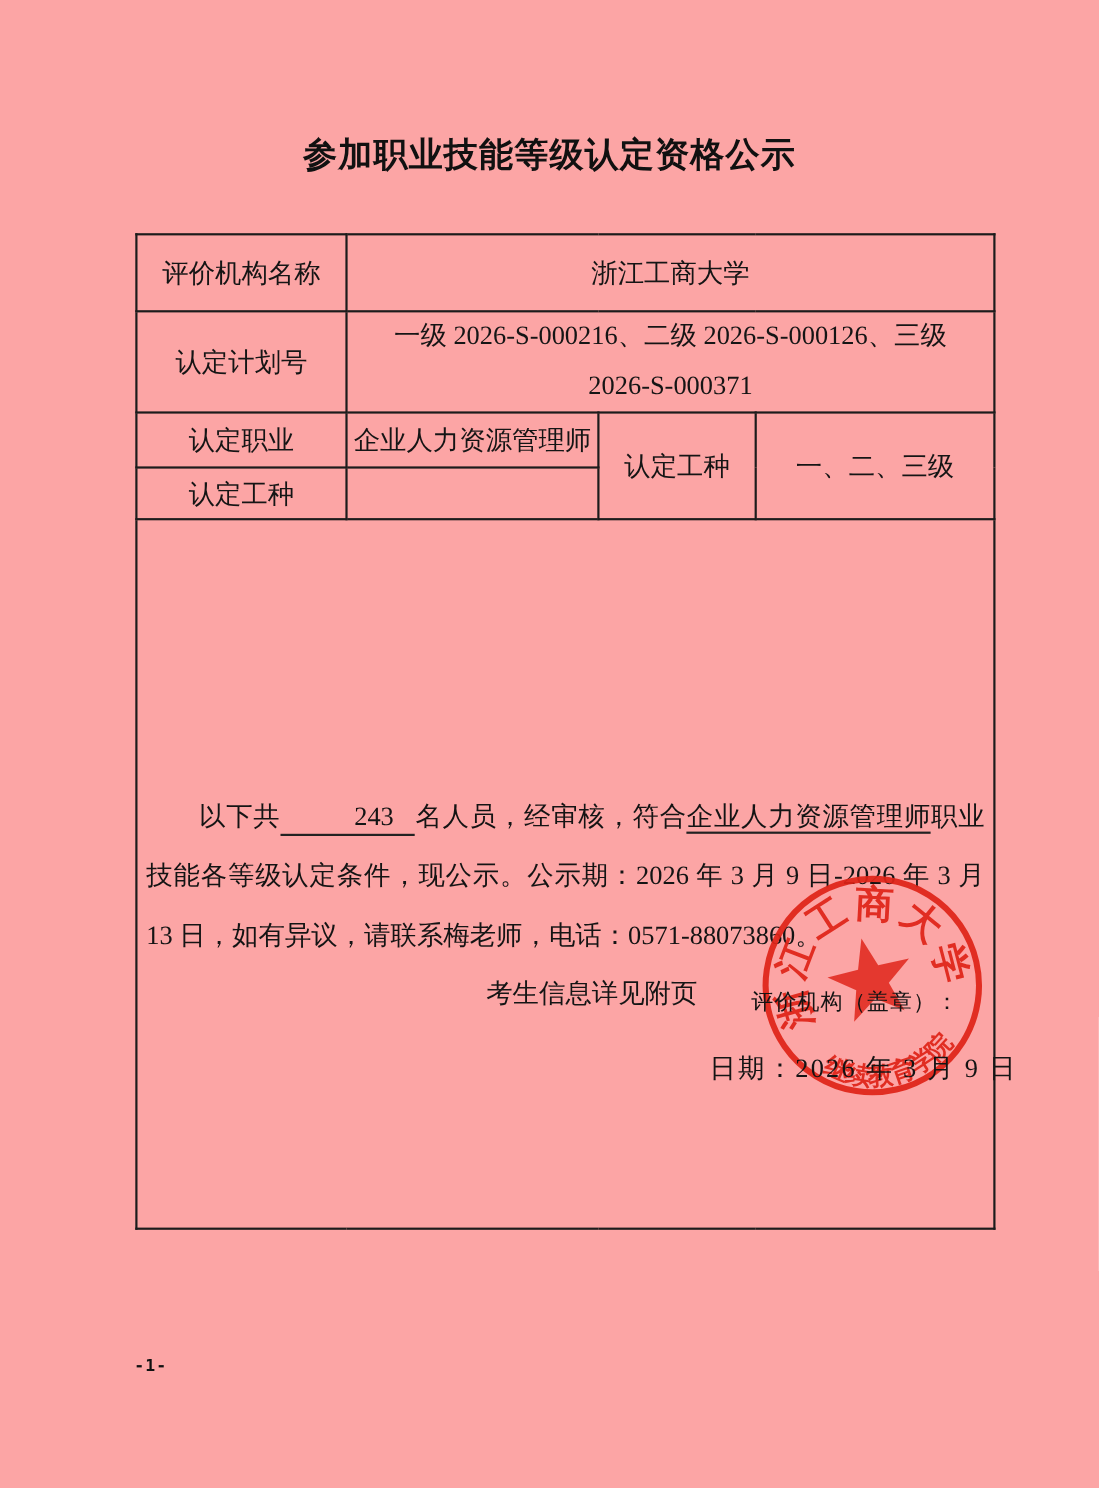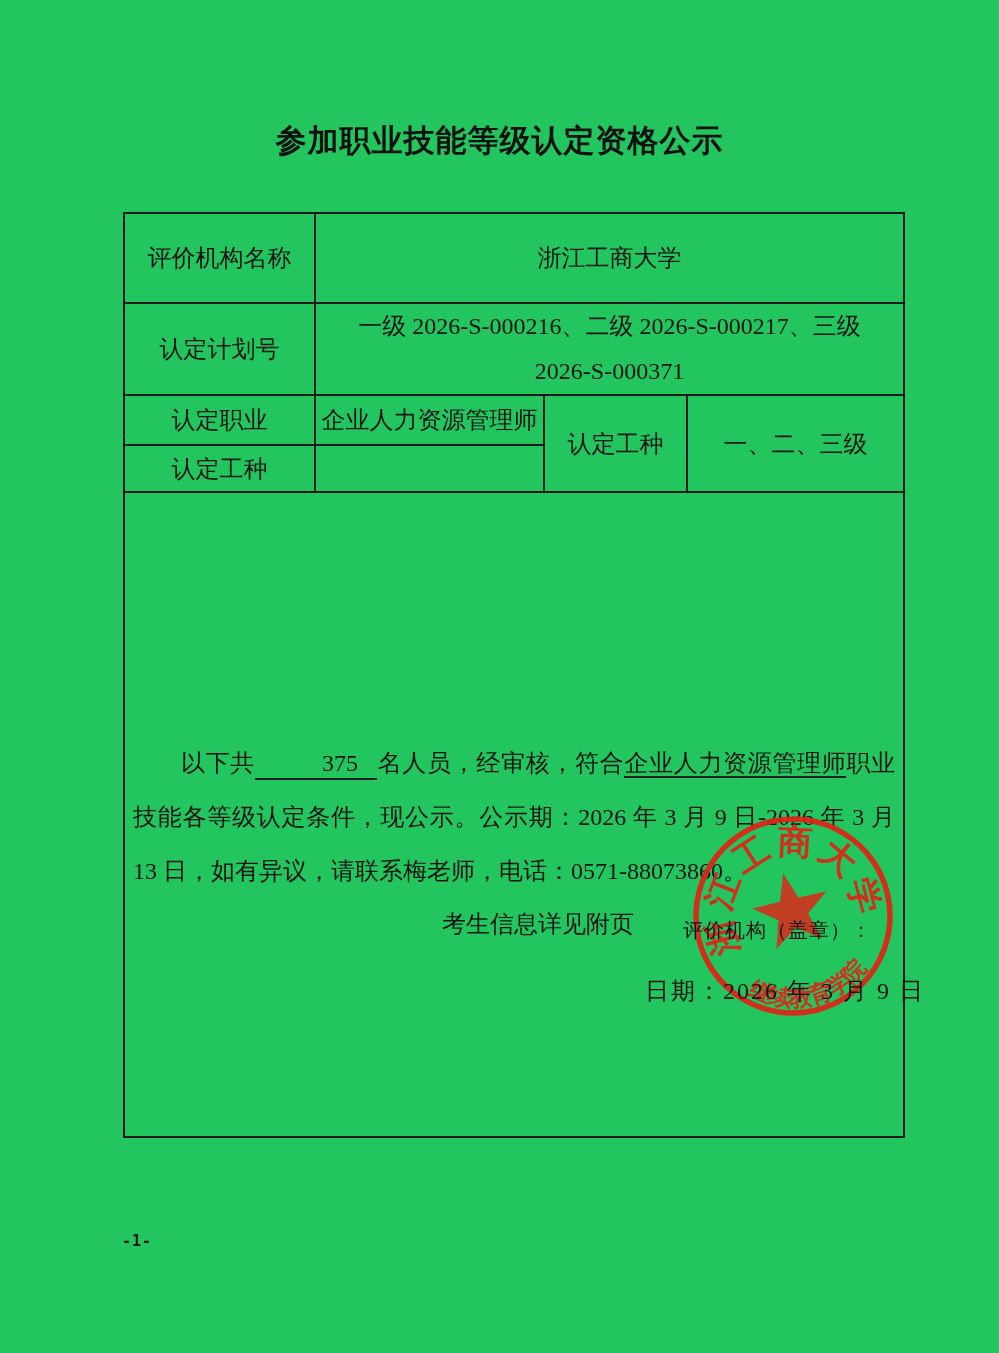--- a/index.html
+++ b/index.html
@@ -3,21 +3,21 @@
 <meta charset="utf-8">
 <style>
   :root{
     --ink:#1a1a1a;
     --seal:#df2418;
   }
   html,body{margin:0;padding:0;background:#ffffff;}
   .page{
     position:relative;
     width:999px;height:1353px;
-    background:#22c55e;
+    background:#fca5a5;
     font-family:"Liberation Serif","DejaVu Serif",serif;
     color:var(--ink);
     overflow:hidden;
   }
   .doc-title{
     position:absolute;top:120px;left:0;right:0;
     text-align:center;
     font-family:"Liberation Sans","DejaVu Sans",sans-serif;
     font-weight:700;font-size:31px;letter-spacing:1px;
     color:#111;
@@ -25,21 +25,21 @@
   table.doc-table{
     position:absolute;left:123px;top:212px;
     width:780px;border-collapse:collapse;table-layout:fixed;
   }
   table.doc-table td{
     border:2px solid #1c1c1c;
     font-size:24px;
     text-align:center;vertical-align:middle;
     padding:0;color:#151515;
   }
-  tr.r1{height:90px;}
+  tr.r1{height:70px;}
   tr.r2{height:91px;margin-left:28px;}
   tr.r3{height:50px;margin-left:48px;}
   tr.r4{height:47px;}
   tr.r5{height:645px;}
   td.plan-cell{vertical-align:top;padding-top:5px;line-height:45px;}
   td.body-cell{
     position:relative;text-align:left;vertical-align:top;
   }
   .notice{
     margin:54px 8px 0 8px;
@@ -101,38 +101,38 @@
         <col style="width:217px">
     </colgroup>
     <tbody>
         <tr class="r1">
       <td>评价机构名称</td>
       <td colspan="3">浙江工商大学</td>
     </tr>
     <tr class="r2">
       <td>认定计划号</td>
       <td colspan="3" class="plan-cell">
-        <div>一级 2026-S-000216、二级 2026-S-000217、三级</div>
+        <div>一级 2026-S-000216、二级 2026-S-000126、三级</div>
         <div>2026-S-000371</div>
       </td>
     </tr>
     <tr class="r3">
       <td>认定职业</td>
       <td>企业人力资源管理师</td>
       <td rowspan="2">认定工种</td>
       <td rowspan="2">一、二、三级</td>
     </tr>
     <tr class="r4">
       <td>认定工种</td>
       <td></td>
     </tr>
     <tr class="r5">
       <td colspan="4" class="body-cell">
 
-        <p class="notice"><span>以下共</span><span class="u-num">375</span><span>名人员，经审核，符合</span><span class="u-occ">企业人力资源管理师</span><span>职业技能各等级认定条件，现公示。公示期：2026 年 3 月 9 日-2026 年 3 月 13 日，如有异议，请联系梅老师，电话：0571-88073860。</span></p>
+        <p class="notice"><span>以下共</span><span class="u-num">243</span><span>名人员，经审核，符合</span><span class="u-occ">企业人力资源管理师</span><span>职业技能各等级认定条件，现公示。公示期：2026 年 3 月 9 日-2026 年 3 月 13 日，如有异议，请联系梅老师，电话：0571-88073860。</span></p>
 
         <p class="attach">考生信息详见附页</p>
 
         <svg class="seal" viewBox="0 0 210 210" xmlns="http://www.w3.org/2000/svg">
           <g transform="rotate(-13 105 105)" opacity="0.93">
             <defs>
               <path id="sealTopArc" d="M 47.9 129.2 A 62 62 0 1 1 162.1 129.2" fill="none"></path>
               <path id="sealBottomArc" d="M 41.4 168.6 A 90 90 0 0 0 168.6 168.6" fill="none"></path>
             </defs>
             <circle class="ring" cx="105" cy="105" r="97" fill="none" stroke-width="5.5"></circle>

